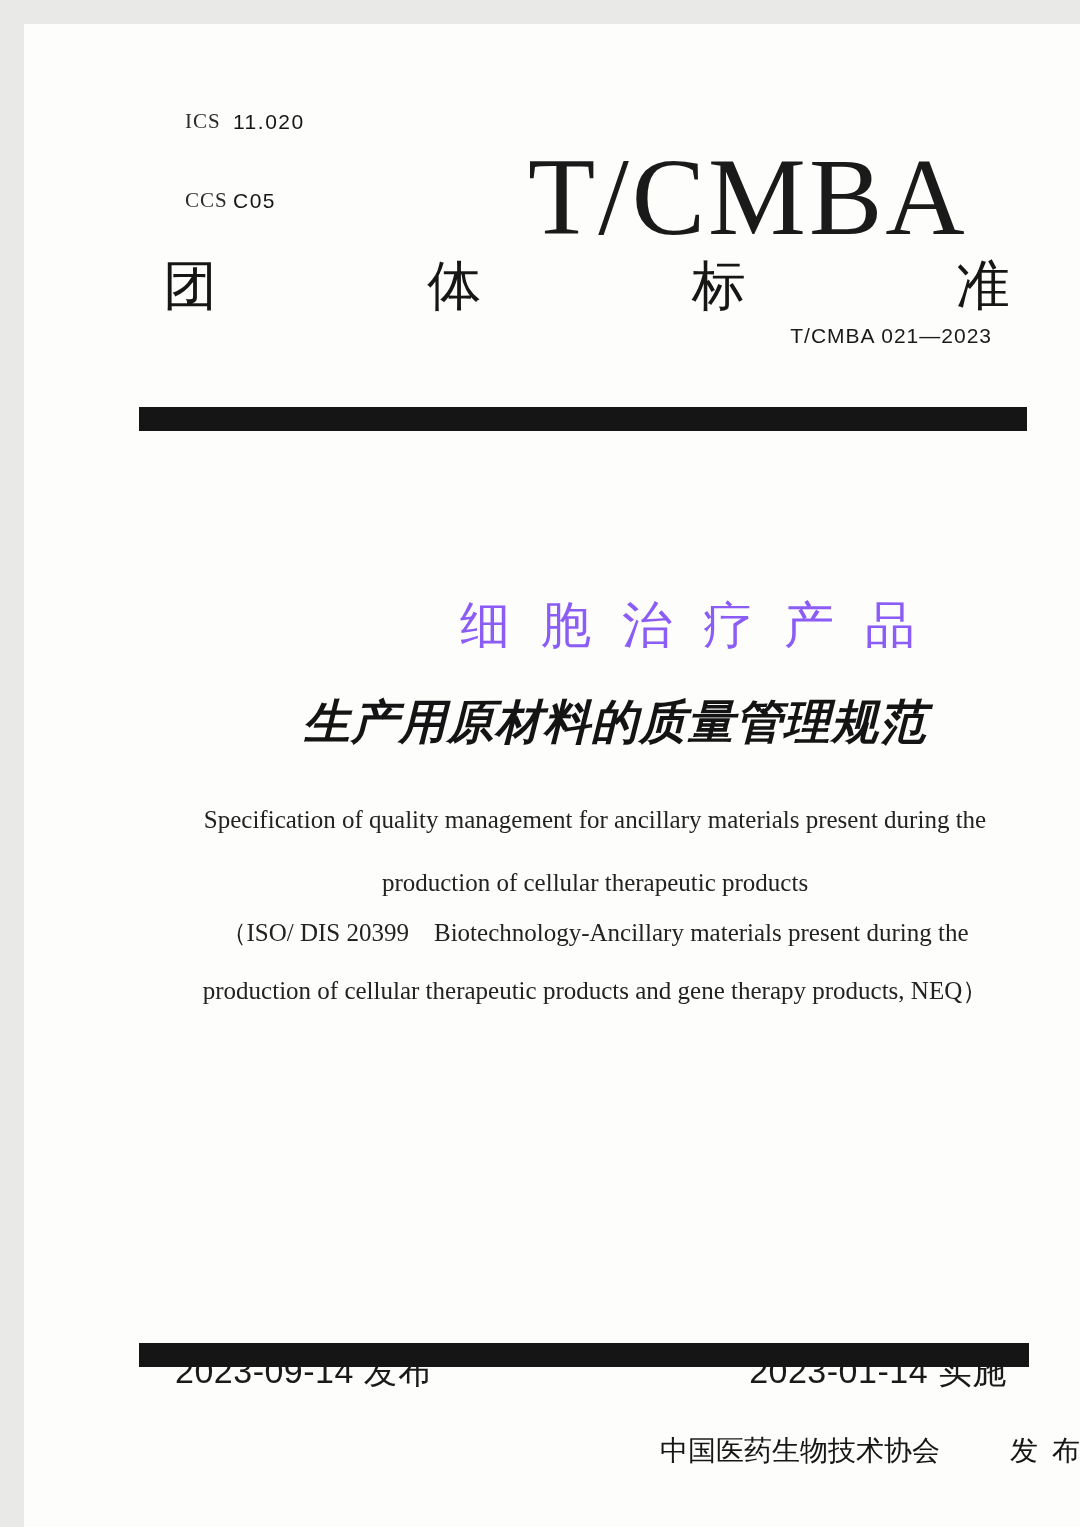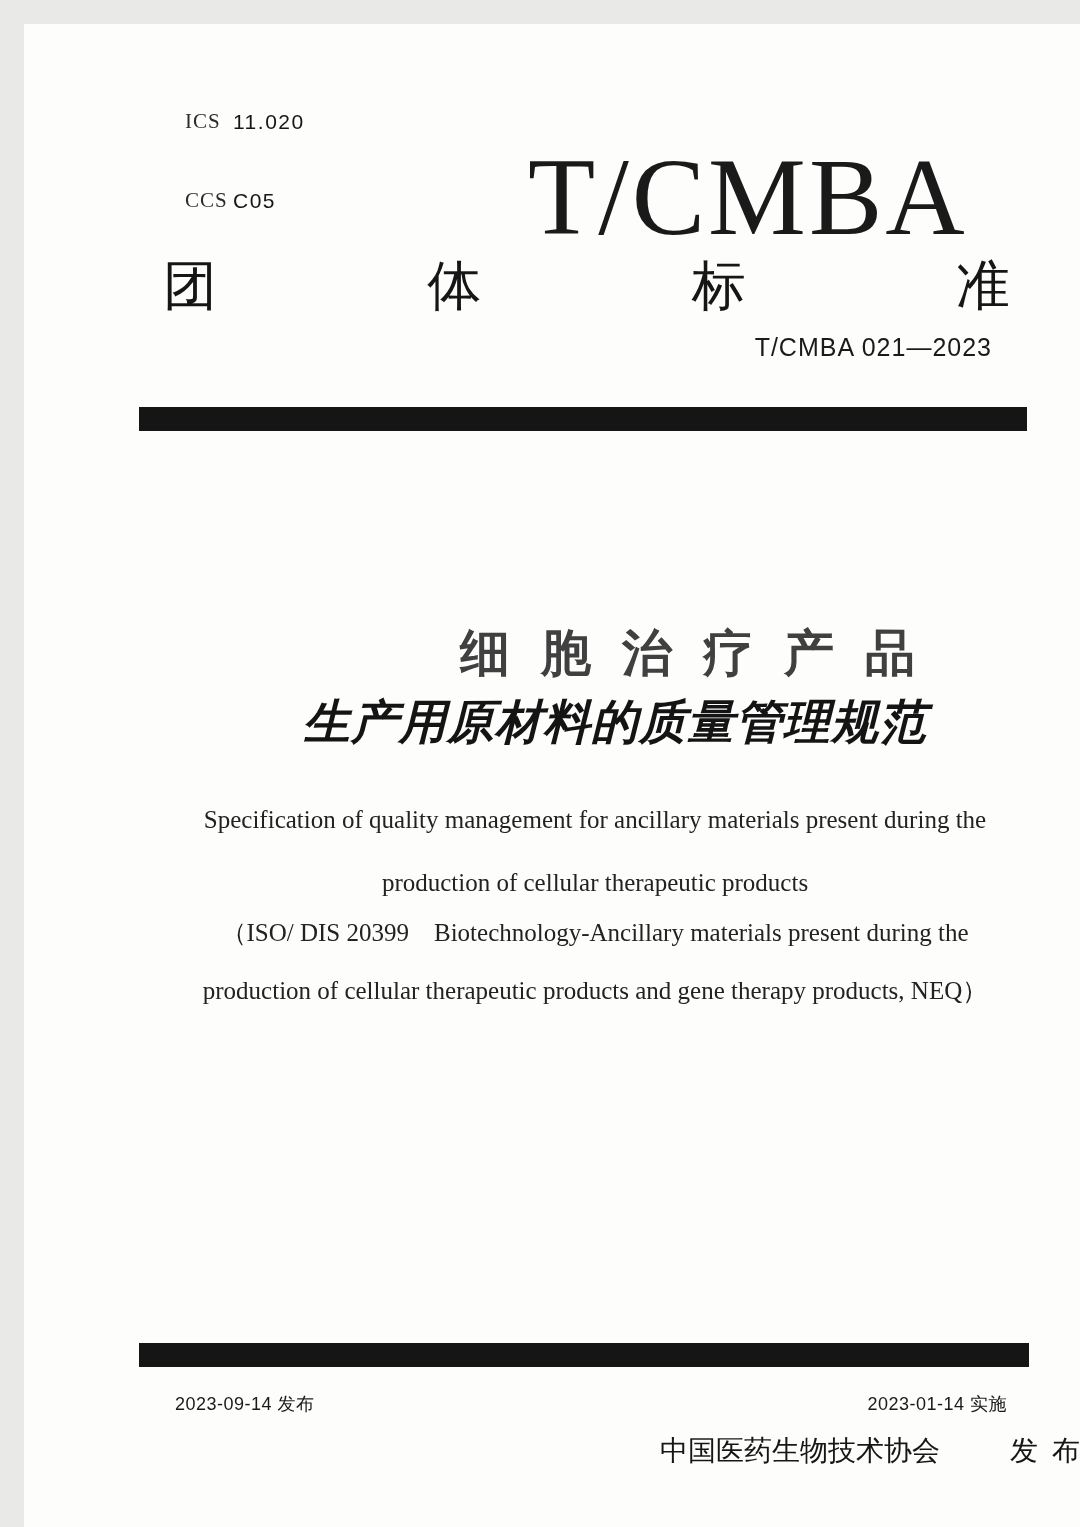--- a/index.html
+++ b/index.html
@@ -31,55 +31,55 @@
 
   
   .type-row {
     position:absolute; left:115px; top:208px; width:895px;
     display:flex; justify-content:space-between;
     font-size:54px; line-height:1.08; color:#161616;
   }
 
   
   .std-number {
-    position:absolute; right:100px; top:297px;
-    font-size:25px; letter-spacing:1px; white-space:nowrap;
+    position:absolute; right:100px; top:288px;
+    font-size:21px; letter-spacing:1px; white-space:nowrap;
   }
 
   .rule { position:absolute; background:#151515; }
   .rule-top    { left:115px; top:383px; width:888px; height:3px; }
   .rule-bottom { left:115px; top:1319px; width:890px; height:4px; }
 
   
   .title-cn-1 {
-    position:absolute; left:424px; top:584px;
-    font-size:50px; font-weight:bold; letter-spacing:31px;
-    white-space:nowrap; color:#404040;
+    position:absolute; left:424px; top:556px;
+    font-size:50px; font-weight:normal; letter-spacing:31px;
+    white-space:nowrap; color:#8b5cf6;
   }
   .title-cn-2 {
     position:absolute; left:267px; top:655px;
     font-size:47px; font-weight:bold; letter-spacing:1px;
     white-space:nowrap; color:#141414;font-style:italic;
   }
 
   
   .title-en, .iso-ref {
     position:absolute; left:56px; width:1030px;
     text-align:center;
     font-family:"Liberation Serif", serif;
     font-size:25px; color:#222;
   }
   .title-en { top:752px; line-height:39px; }
   .iso-ref  { top:868px; line-height:34px; }
 
   
   .date-row {
-    position:absolute; left:127px; top:1344px; width:880px;
+    position:absolute; left:127px; top:1301px; width:880px;
     display:flex; justify-content:space-between;
-    font-size:18px; letter-spacing:0.5px; white-space:nowrap;text-align:right;
+    font-size:34px; letter-spacing:0.5px; white-space:nowrap;text-align:right;
   }
 
   
   .publisher-row {
     position:absolute; left:90px; top:1396px; width:990px;
     text-align:right; font-size:28px; color:#161616;
     white-space:nowrap;
     font-family:Liberation Serif, serif;
   }
   .publish-action { margin-left:46px; white-space:pre; }

